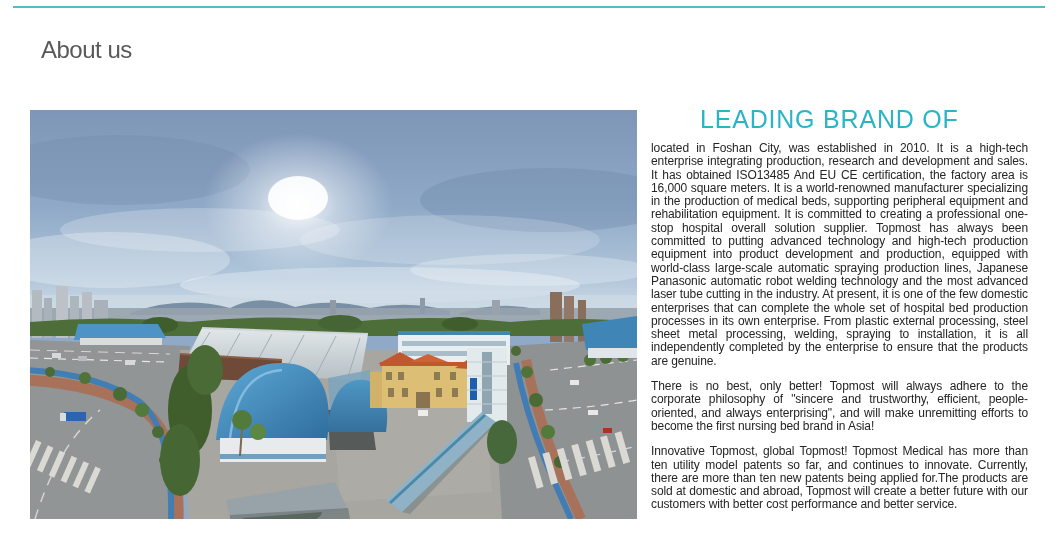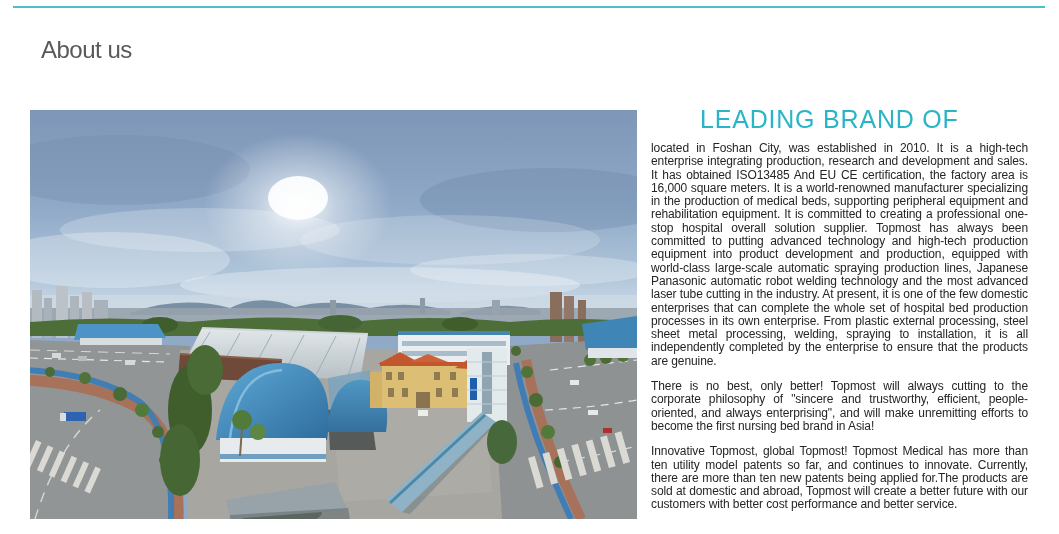--- a/index.html
+++ b/index.html
@@ -225,17 +225,17 @@
         </g>
       </g>
     </svg>
   </div>
 
   <div class="content">
     <h2 class="heading">
       <span>LEADING BRAND OF</span><br>
     </h2>
     <p>located in Foshan City, was established in 2010.  It is a high-tech enterprise integrating production, research and development and sales. It has obtained ISO13485 And EU CE certification, the  factory area is 16,000 square meters. It is a world-renowned manufacturer specializing in the production of medical beds, supporting peripheral equipment and rehabilitation equipment. It is committed to creating a professional one-stop hospital overall solution supplier. Topmost has always been committed to putting advanced technology and high-tech production equipment into product development and production, equipped with world-class large-scale automatic spraying production lines, Japanese Panasonic automatic robot welding technology and the most advanced laser tube cutting in the industry. At present, it is one of the few domestic enterprises that can complete the whole set of hospital bed production processes in its own enterprise. From plastic external processing, steel sheet metal processing, welding, spraying to installation, it is all independently completed by the enterprise to ensure that the products are genuine.</p>
-    <p>There is no best, only better! Topmost will always cutting to the corporate philosophy of "sincere and trustworthy, efficient, people-oriented, and always enterprising", and will make unremitting efforts to become the first nursing bed brand in Asia!</p>
+    <p>There is no best, only better! Topmost will always adhere to the corporate philosophy of "sincere and trustworthy, efficient, people-oriented, and always enterprising", and will make unremitting efforts to become the first nursing bed brand in Asia!</p>
     <p>Innovative Topmost, global Topmost! Topmost Medical has more than ten utility model patents so far, and continues to innovate. Currently, there are more than ten new patents being applied for.The products are sold at domestic  and abroad, Topmost will create a better future with our customers with better cost performance and better service.</p>
   </div>
 
 </div>
 
 </body></html>

